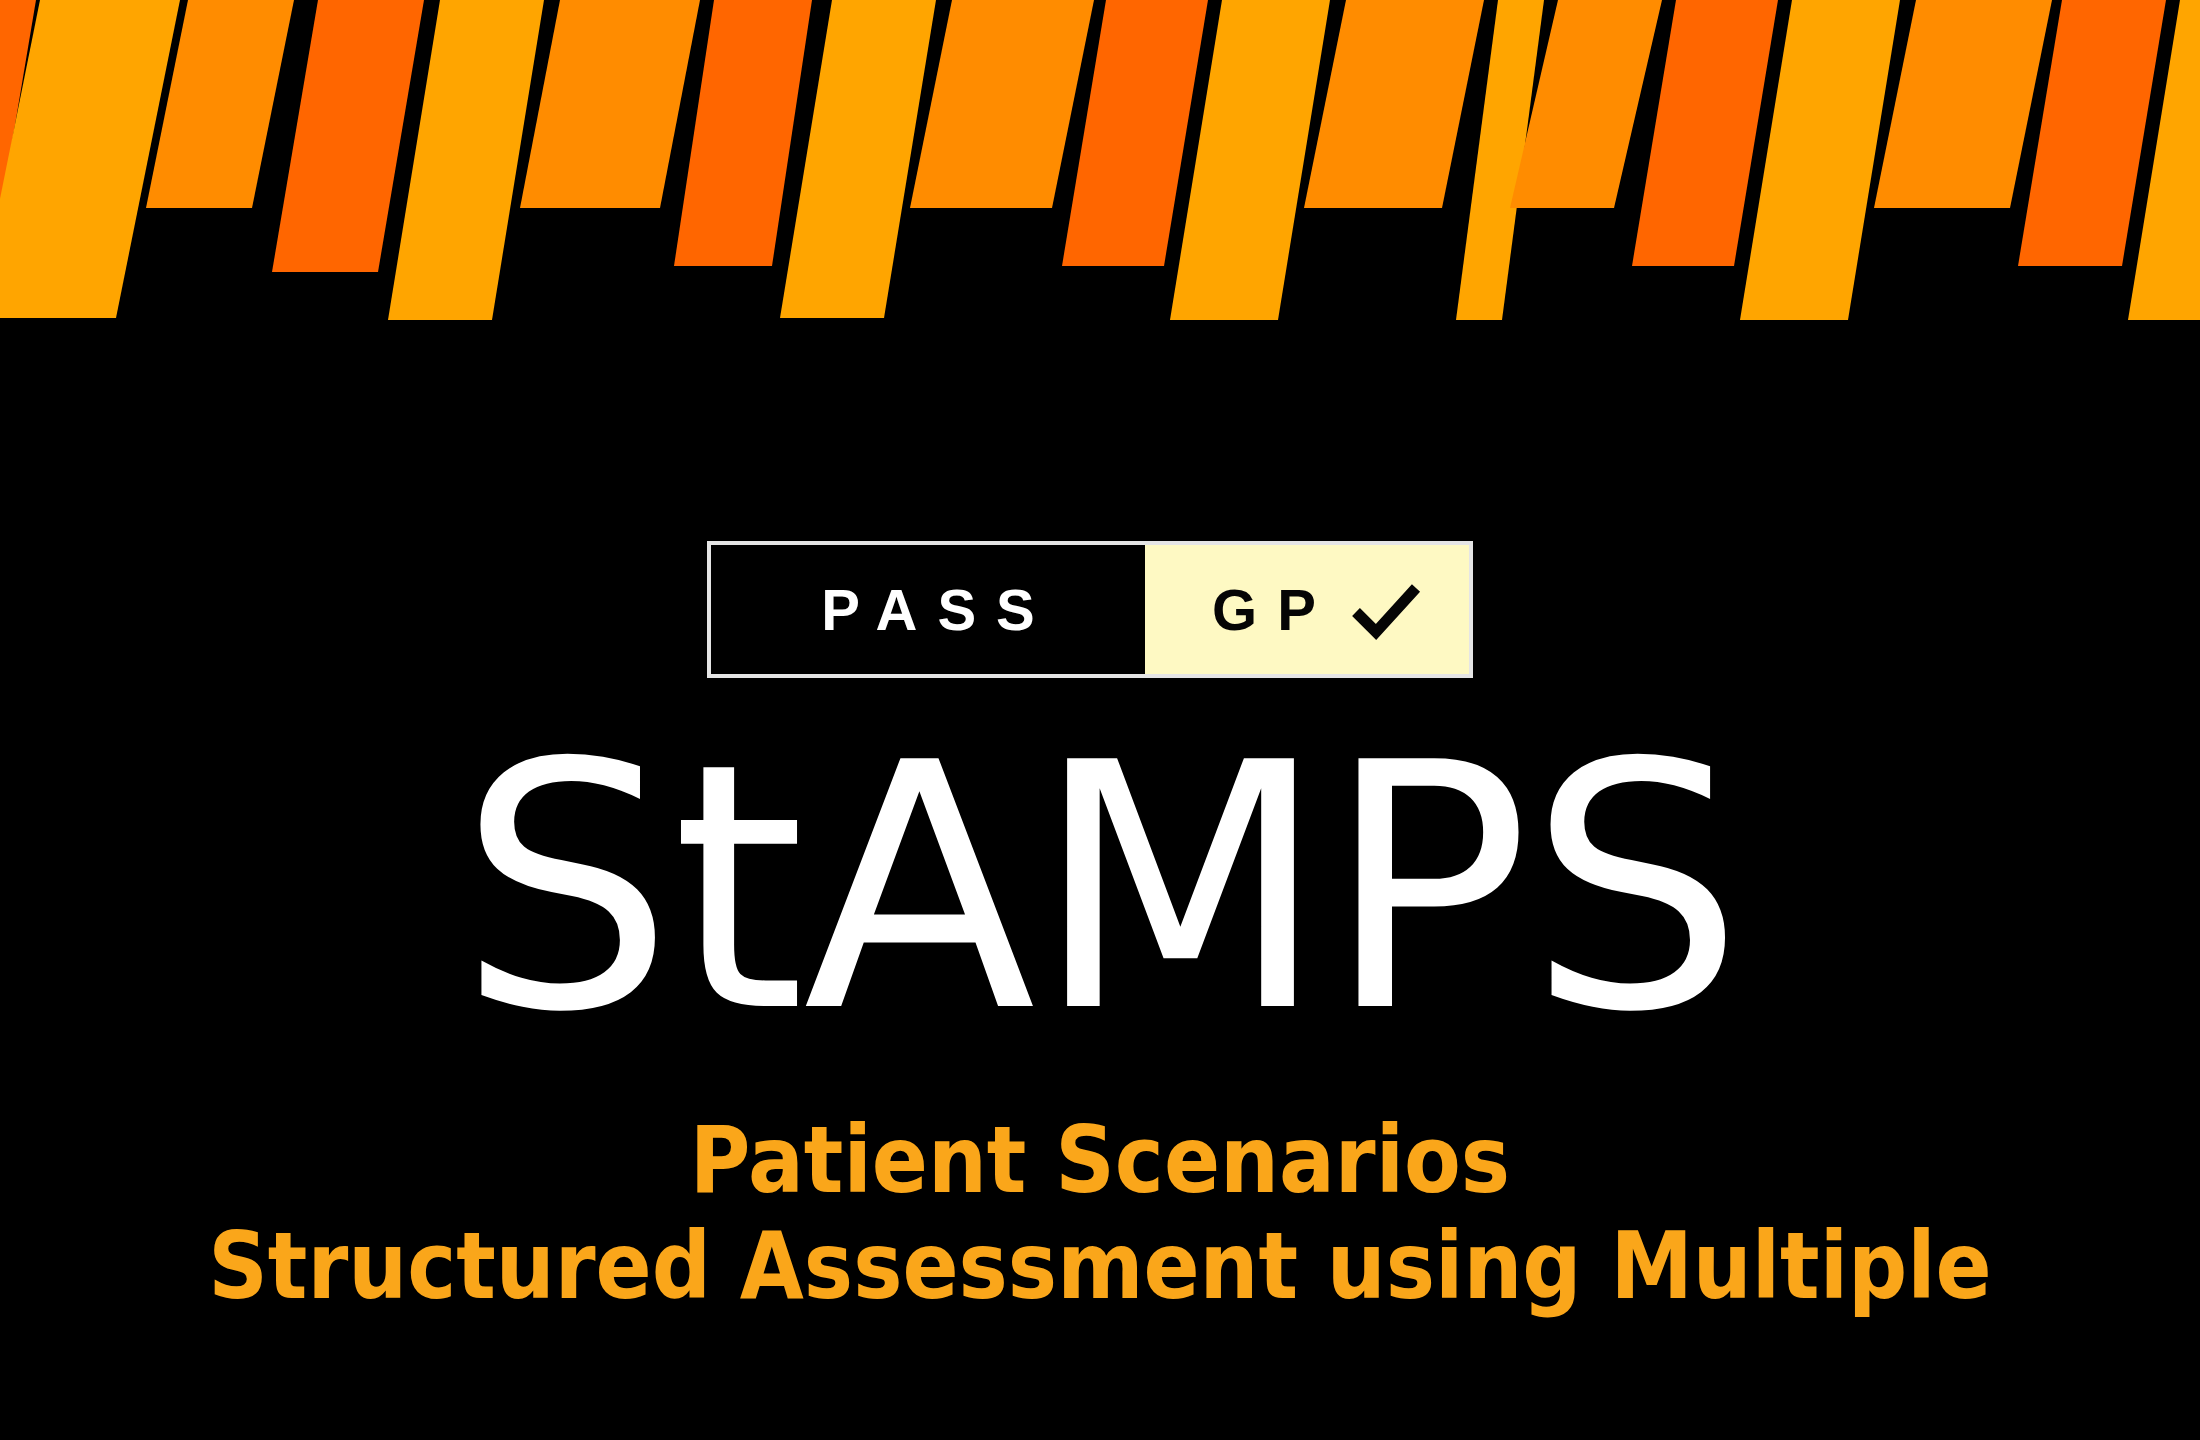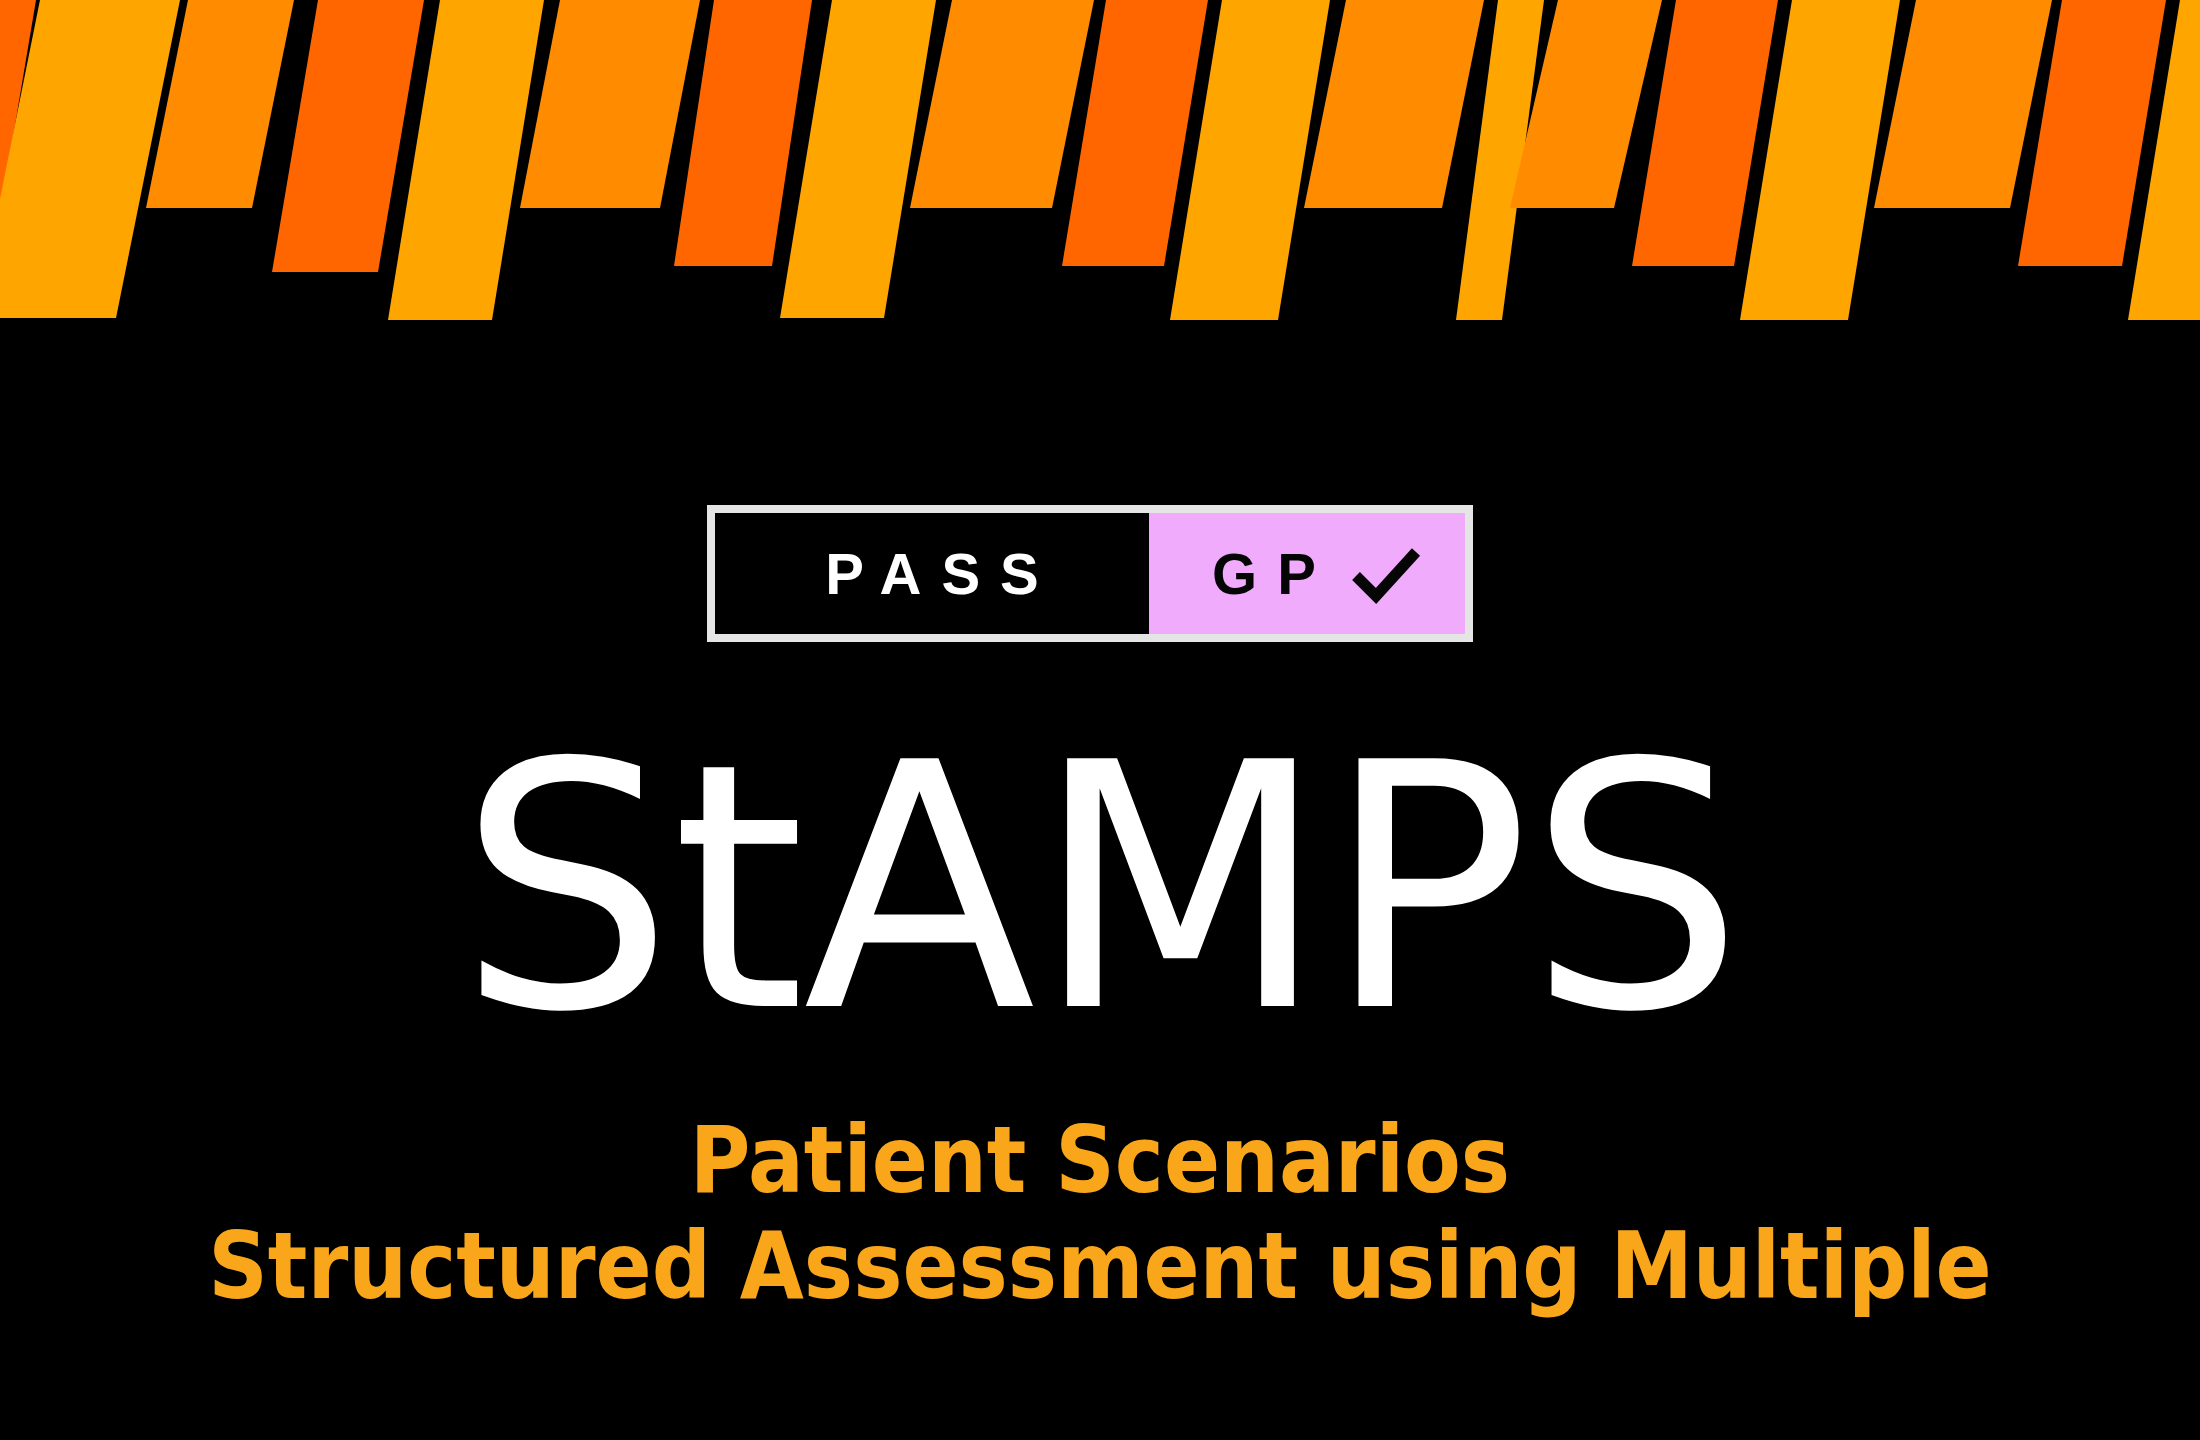--- a/index.html
+++ b/index.html
@@ -34,35 +34,36 @@
   #logo-wrap {
     position:absolute;
     left:707px;
     top:505px;
     width:766px;
     height:137px;
   }
   #logo-box {
     width:100%;
     height:100%;
-    border:8px solid #e5e5e5;
+    border:4px solid #e5e5e5;
     background:#000000;
     display:flex;
     align-items:stretch;
+    margin-top:36px;
   }
   #logo-left {
     flex:0 0 434px;
     background:#000000;
     display:flex;
     align-items:center;
     justify-content:center;
   }
   #logo-right {
     flex:1 1 auto;
-    background:#f0abfc;
+    background:#fef9c3;
     display:flex;
     align-items:center;
     justify-content:center;
     gap:20px;
   }
   .logo-word-pass {
     color:#ffffff;
     font-family:"Liberation Sans", sans-serif;
     font-weight:700;
     font-size:58px;

